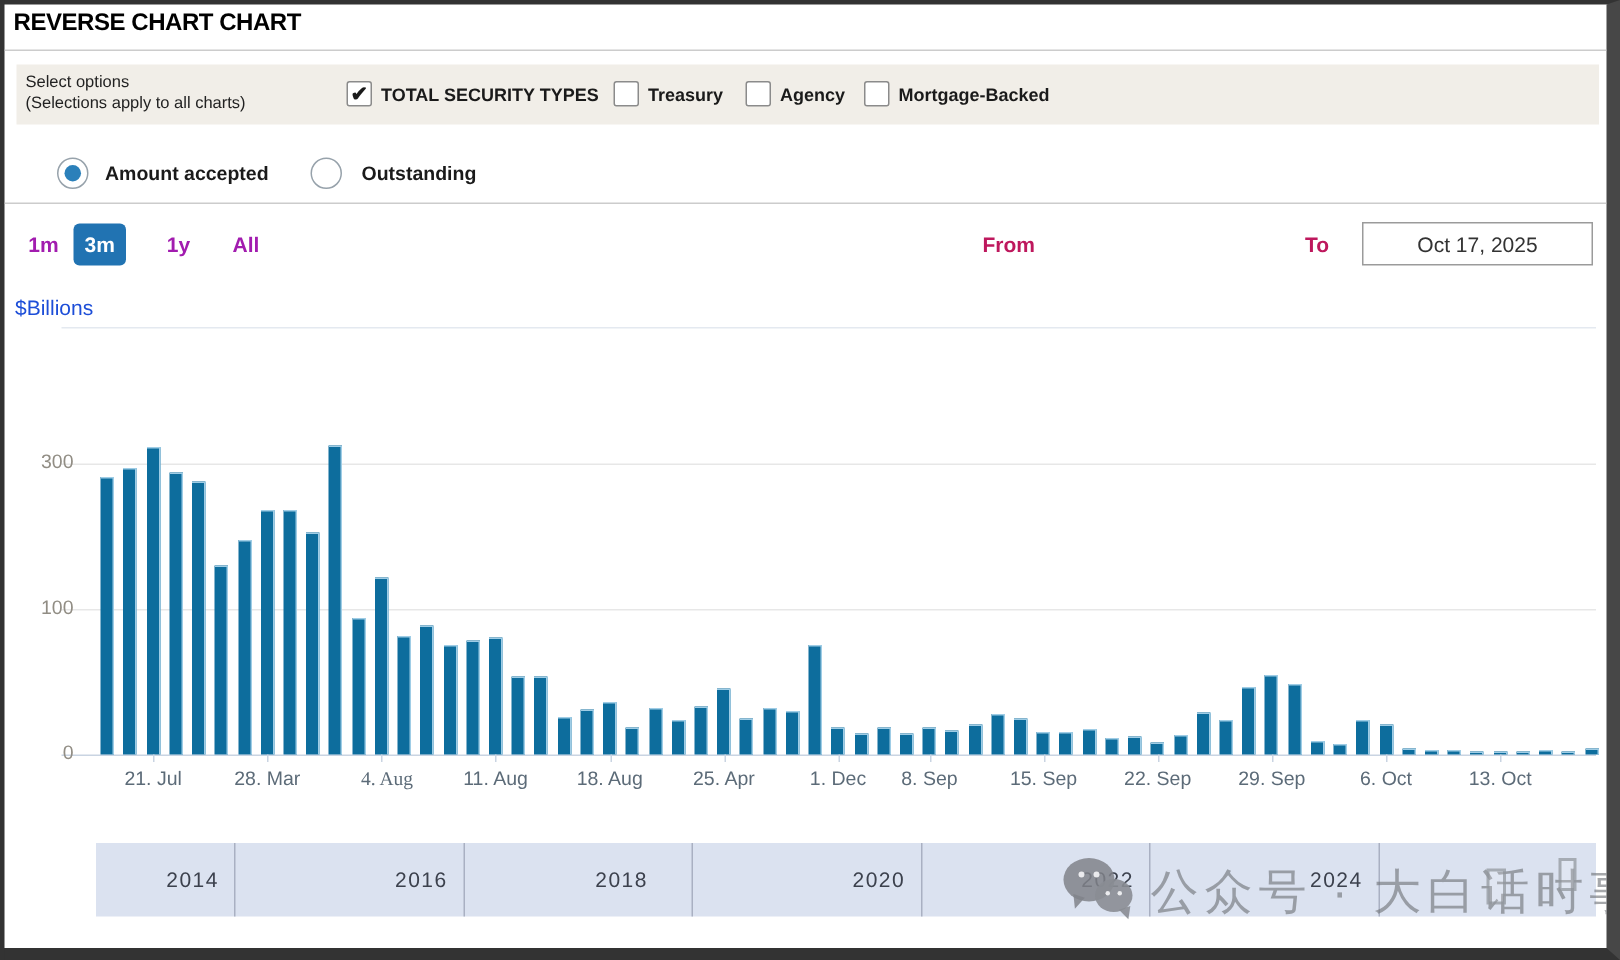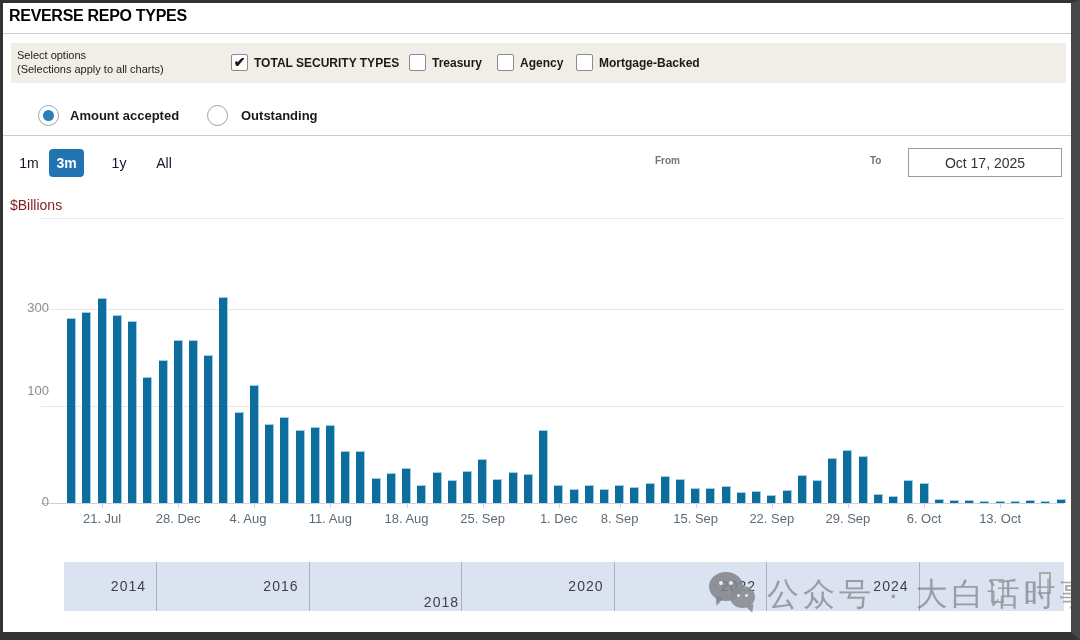--- a/index.html
+++ b/index.html
@@ -32,29 +32,29 @@
   
   .radio { position:absolute; top:102px; width:21px; height:21px; border-radius:50%;
            border:1px solid #97a2ab; background:#fff; cursor:pointer; }
   .radio .dot { position:absolute; left:4px; top:4px; width:11px; height:11px;
                 border-radius:50%; background:#2b80ba; display:none; }
   .radio.sel .dot { display:block; }
   .radio-label { position:absolute; top:105px; font-size:13px; font-weight:bold; color:#1a1a1a; white-space:nowrap; }
 
   
   .preset { position:absolute; top:146px; height:28px; line-height:28px; font-size:14px;
-            color:#0f172a; cursor:pointer; text-align:center; }
+            color:#a21caf; cursor:pointer; text-align:center;font-weight:bold; }
   .preset.sel { background:#2173b2; color:#fff; font-weight:bold; border-radius:4px; }
-  .fromto-label { position:absolute; top:152px; font-size:10px; font-weight:bold; color:#737373; }
+  .fromto-label { position:absolute; top:152px; font-size:14px; font-weight:bold; color:#be185d; }
   .date-input { position:absolute; top:145px; width:154px; height:29px; border:1px solid #9b9b9b;
                 background:#fff; text-align:center; font-size:14px; color:#333;
                 font-family:"Liberation Sans", sans-serif; }
 
   
-  .y-title { position:absolute; left:7px; top:194px; font-size:14px; color:#7f1d1d; }
+  .y-title { position:absolute; left:7px; top:194px; font-size:14px; color:#1d4ed8; }
   .gridline { position:absolute; height:1px; background:#e7e7e7; }
   .plot-top { position:absolute; height:1px; background:#e4e9f0; }
   .axis-line { position:absolute; height:1px; background:#c9d4e2; }
   .ylab { position:absolute; width:40px; text-align:right; font-size:13px; color:#918d84; line-height:14px; }
   .bar { position:absolute; background:#0d6d9d; box-shadow: inset -1px 0 0 #9fcde6, inset 0 1px 0 #9fcde6; }
   .xtick { position:absolute; width:1px; height:5px; background:#c9d4e2; }
   .xlab { position:absolute; width:72px; text-align:center; font-size:13px; color:#5c6b78; }
 
   
   .nav-band { position:absolute; left:61px; top:559px; width:1000px; height:49px; background:#dbe2f0; cursor:pointer; }
@@ -78,21 +78,21 @@
                   border-left:4px solid transparent; border-right:4px solid transparent;
                   border-top:8px solid rgba(138,141,147,0.9); transform:rotate(-18deg); }
   .wm-icon .e { position:absolute; width:4px; height:4px; border-radius:50%; background:rgba(245,245,247,0.9); }
   .tofu { position:absolute; border:2px solid rgba(140,145,152,0.7); background:rgba(255,255,255,0.15); }
 </style>
 </head>
 <body>
 
 <div class="win">
 
-  <div class="title">REVERSE REPO TYPES</div>
+  <div class="title">REVERSE CHART CHART</div>
   <div class="hr hr1"></div>
 
   <div class="opts">
     <div class="opts-label">
       <div>Select options</div>
       <div>(Selections apply to all charts)</div>
     </div>
     <div id="checkboxes">
         <div class="cb" style="left: 220px;">✔</div>
         <div class="cb-label" style="left: 243px;">TOTAL SECURITY TYPES</div>
@@ -124,21 +124,21 @@
   <div class="fromto-label" style="left:652px">From</div>
   <div class="fromto-label" style="left:867px">To</div>
   <input class="date-input" style="left: 894px; margin-left: 11px;" value="Oct 17, 2025">
 
   <div class="y-title">$Billions</div>
   <div id="chart">
       <div class="plot-top" style="left: 38px; top: 215px; width: 1023px;"></div>
       <div class="axis-line" style="left: 38px; top: 500px; width: 1023px;"></div>
       <div class="ylab" style="left: 6px; top: 492px;">0</div>
       <div class="gridline" style="left: 38px; top: 403px; width: 1023px;"></div>
-      <div class="ylab" style="left: 6px; top: 381px;">100</div>
+      <div class="ylab" style="left: 6px; top: 395px;">100</div>
       <div class="gridline" style="left: 38px; top: 306px; width: 1023px;"></div>
       <div class="ylab" style="left: 6px; top: 298px;">300</div>
       <div class="bar" style="left: 64.2px; top: 314.7px; width: 9px; height: 185.3px;"></div>
       <div class="bar" style="left: 79.4px; top: 308.9px; width: 9px; height: 191.1px;"></div>
       <div class="bar" style="left: 94.6px; top: 295.3px; width: 9px; height: 204.7px;"></div>
       <div class="bar" style="left: 109.9px; top: 311.8px; width: 9px; height: 188.2px;"></div>
       <div class="bar" style="left: 125.1px; top: 317.6px; width: 9px; height: 182.4px;"></div>
       <div class="bar" style="left: 140.3px; top: 373.9px; width: 9px; height: 126.1px;"></div>
       <div class="bar" style="left: 155.5px; top: 357.4px; width: 9px; height: 142.6px;"></div>
       <div class="bar" style="left: 170.7px; top: 337px; width: 9px; height: 163px;"></div>
@@ -196,29 +196,29 @@
       <div class="bar" style="left: 962.2px; top: 497.1px; width: 9px; height: 2.9px;"></div>
       <div class="bar" style="left: 977.4px; top: 498.1px; width: 9px; height: 1.9px;"></div>
       <div class="bar" style="left: 992.6px; top: 497.6px; width: 9px; height: 2.4px;"></div>
       <div class="bar" style="left: 1007.8px; top: 498.1px; width: 9px; height: 1.9px;"></div>
       <div class="bar" style="left: 1023.1px; top: 497.1px; width: 9px; height: 2.9px;"></div>
       <div class="bar" style="left: 1038.3px; top: 497.6px; width: 9px; height: 2.4px;"></div>
       <div class="bar" style="left: 1053.5px; top: 496.1px; width: 9px; height: 3.9px;"></div>
       <div class="xtick" style="left: 99.1px; top: 500px;"></div>
       <div class="xlab" style="left: 63.1px; top: 508px;">21. Jul</div>
       <div class="xtick" style="left: 175.2px; top: 500px;"></div>
-      <div class="xlab" style="left: 139.2px; top: 508px;">28. Dec</div>
+      <div class="xlab" style="left: 139.2px; top: 508px;">28. Mar</div>
       <div class="xtick" style="left: 251.3px; top: 500px;"></div>
-      <div class="xlab" style="left: 209px; top: 508px;">4. Aug</div>
+      <div class="xlab" style="left: 219px; top: 508px; font-family: Liberation Serif, serif;">4. Aug</div>
       <div class="xtick" style="left: 327.4px; top: 500px;"></div>
       <div class="xlab" style="left: 291.4px; top: 508px;">11. Aug</div>
       <div class="xtick" style="left: 403.5px; top: 500px;"></div>
       <div class="xlab" style="left: 367.5px; top: 508px;">18. Aug</div>
       <div class="xtick" style="left: 479.6px; top: 500px;"></div>
-      <div class="xlab" style="left: 443.6px; top: 508px;">25. Sep</div>
+      <div class="xlab" style="left: 443.6px; top: 508px;">25. Apr</div>
       <div class="xtick" style="left: 555.7px; top: 500px;"></div>
       <div class="xlab" style="left: 519.7px; top: 508px;">1. Dec</div>
       <div class="xtick" style="left: 616.6px; top: 500px;"></div>
       <div class="xlab" style="left: 580.6px; top: 508px;">8. Sep</div>
       <div class="xtick" style="left: 692.7px; top: 500px;"></div>
       <div class="xlab" style="left: 656.7px; top: 508px;">15. Sep</div>
       <div class="xtick" style="left: 768.8px; top: 500px;"></div>
       <div class="xlab" style="left: 732.8px; top: 508px;">22. Sep</div>
       <div class="xtick" style="left: 844.9px; top: 500px;"></div>
       <div class="xlab" style="left: 808.9px; top: 508px;">29. Sep</div>
@@ -227,21 +227,21 @@
       <div class="xtick" style="left: 997.1px; top: 500px;"></div>
       <div class="xlab" style="left: 961.1px; top: 508px;">13. Oct</div>
     </div>
 
   <div class="nav-band">
       <div class="nav-div" style="left: 92px;"></div>
       <div class="nav-year" style="left: 12px;">2014</div>
       <div class="nav-div" style="left: 244.5px;"></div>
       <div class="nav-year" style="left: 164.5px;">2016</div>
       <div class="nav-div" style="left: 397px;"></div>
-      <div class="nav-year" style="left: 325px; margin-top: 16px;">2018</div>
+      <div class="nav-year" style="left: 298px;">2018</div>
       <div class="nav-div" style="left: 549.5px;"></div>
       <div class="nav-year" style="left: 469.5px;">2020</div>
       <div class="nav-div" style="left: 702px;"></div>
       <div class="nav-year" style="left: 622px;">2022</div>
       <div class="nav-div" style="left: 854.5px;"></div>
       <div class="nav-year" style="left: 774.5px;">2024</div>
     </div>
   <div id="navyears"></div>
 
   <div class="wm">

